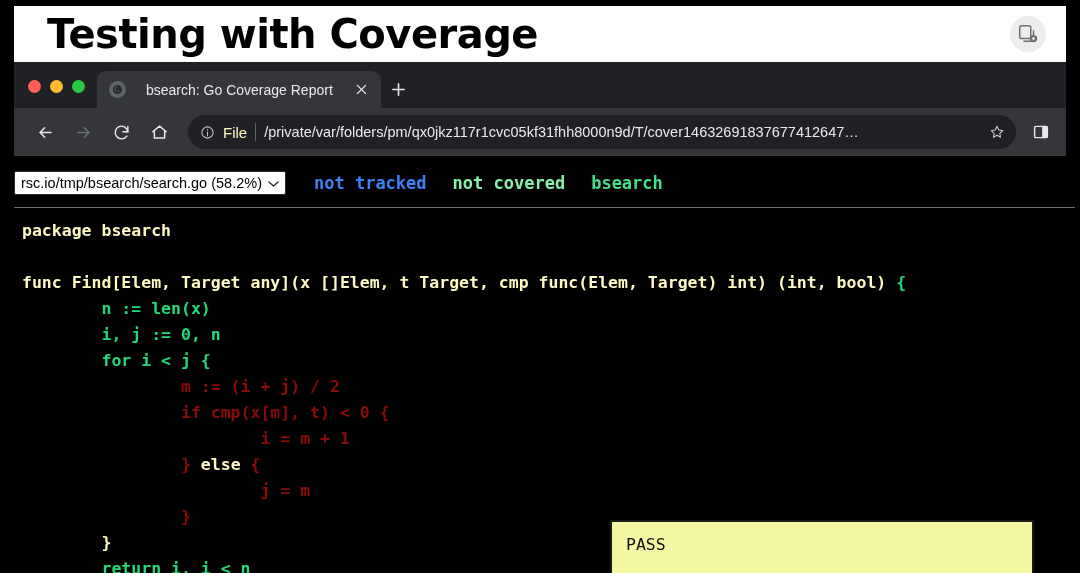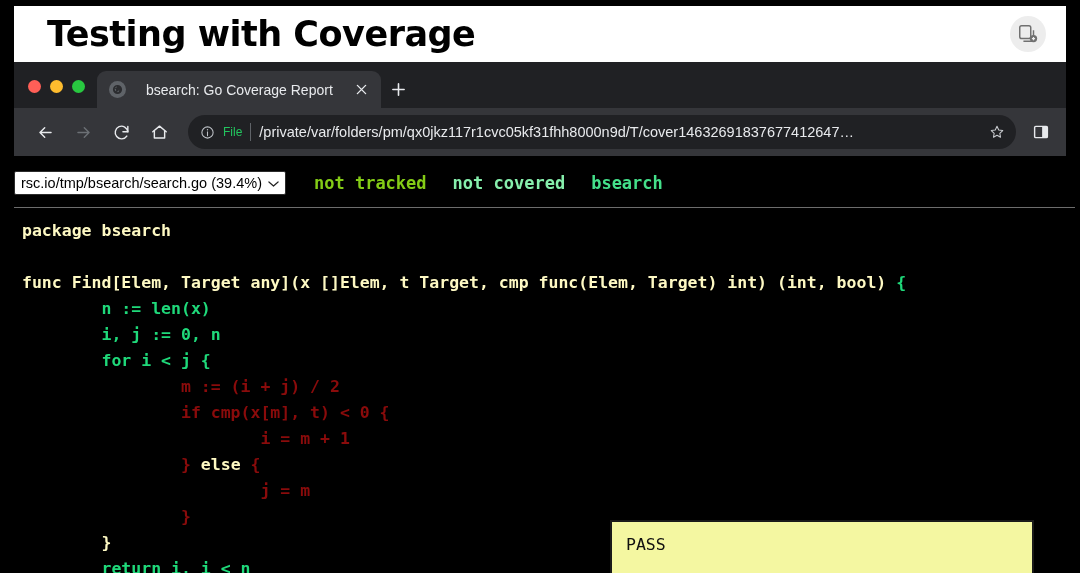--- a/index.html
+++ b/index.html
@@ -14,21 +14,21 @@
   
   .slide-header {
     position: absolute; left: 14px; top: 6px;
     width: 1052px; height: 56px;
     background: #ffffff;
     display: flex; align-items: center;
   }
   .slide-title {
     font-family: "DejaVu Sans", sans-serif;
     font-weight: bold;
-    font-size: 35px;
+    font-size: 40px;
     letter-spacing: -0.5px;
     color: #000;
     margin-left: 33px;
     white-space: nowrap;
   }
   .header-action {
     position: absolute; right: 20px; top: 50%;
     transform: translateY(-50%);
     width: 36px; height: 36px; border-radius: 50%;
     background: #ededed;
@@ -83,21 +83,21 @@
   .omnibox {
     flex: 1 1 auto;
     height: 34px; background: #202124;
     border-radius: 17px;
     display: flex; align-items: center;
     margin-left: 8px; margin-right: 6px;
     padding: 0 6px 0 12px;
     gap: 8px; overflow: hidden;
   }
   .info-icon { flex: 0 0 auto; display: flex; align-items: center; }
-  .om-scheme { color: #22c55e; font-size: 12px; flex: 0 0 auto; }
+  .om-scheme { color: #fef9c3; font-size: 15px; flex: 0 0 auto; }
   .om-sep { width: 1px; height: 18px; background: #5f6368; flex: 0 0 auto; }
   .om-url {
     color: #e8eaed; font-size: 14.5px; flex: 1 1 auto;
     white-space: nowrap; overflow: hidden;
   }
   .om-star { flex: 0 0 auto; width: 26px; display: flex; align-items: center; justify-content: center; }
   .sidepanel { width: 30px; height: 34px; display: flex; align-items: center; justify-content: center; flex: 0 0 auto; }
 
   
   .page { position: absolute; left: 0; top: 162px; width: 1080px; height: 411px; background: #000; }
@@ -116,21 +116,21 @@
     display: flex; align-items: center; gap: 6px;
     border-radius: 2px;
   }
   .chev { display: inline-block; }
   .legend {
     display: flex; align-items: center; gap: 26px;
     margin-left: 28px;
     font-family: "DejaVu Sans Mono", monospace;
     font-size: 17px; font-weight: bold;
   }
-  .lg-nottracked { color: #84cc16; }
+  .lg-nottracked { color: #3b82f6; }
   .lg-notcovered { color: #86efac; }
   .lg-covered { color: #44e08a; }
 
   .hr {
     position: absolute; left: 14px; top: 45px;
     width: 1061px; height: 1px; background: #6d6d6d;
   }
 
   .code {
     position: absolute; left: 22px; top: 56px;
@@ -256,21 +256,21 @@
           <rect x="13.5" y="4.5" width="7" height="15" fill="#e8eaed" stroke="none"></rect>
         </svg>
       </div>
     </div>
   </div>
 
   <div class="page">
 
     <div class="cov-toolbar">
       <div class="cov-select">
-        <span>rsc.io/tmp/bsearch/search.go (39.4%)</span>
+        <span>rsc.io/tmp/bsearch/search.go (58.2%)</span>
         <span class="chev">
           <svg width="11" height="8" viewBox="0 0 12 8" fill="none" stroke="#222" stroke-width="1.3" stroke-linecap="round" stroke-linejoin="round">
             <path d="M1 1.8l5 4.4 5-4.4"></path>
           </svg>
         </span>
       </div>
 
       <div class="legend">
         <span class="lg-nottracked">not tracked</span>
         <span class="lg-notcovered">not covered</span>

